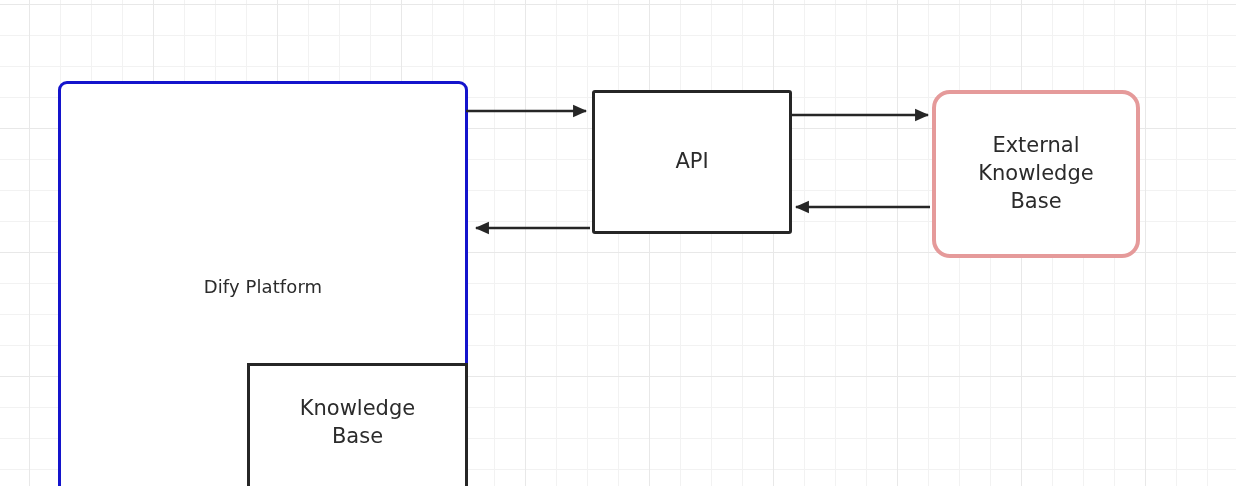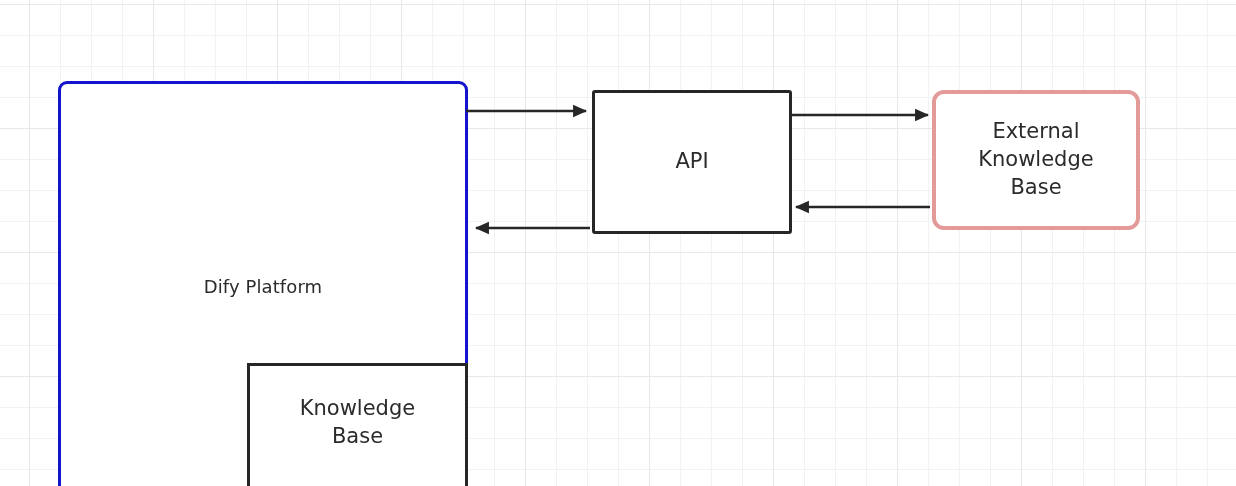--- a/index.html
+++ b/index.html
@@ -93,23 +93,23 @@
   }
   #node-api .node-label {
     font-size: 21px;
   }
 
   
   #node-external-kb {
     left: 932px;
     top: 90px;
     width: 208px;
-    height: 140px;
+    height: 168px;
     border: 4px solid #e59a9a;
-    border-radius: 12px;
+    border-radius: 18px;
     z-index: 3;
   }
   #node-external-kb .node-label {
     font-size: 21px;
   }
 
   
   #edges {
     position: absolute;
     left: 0;

